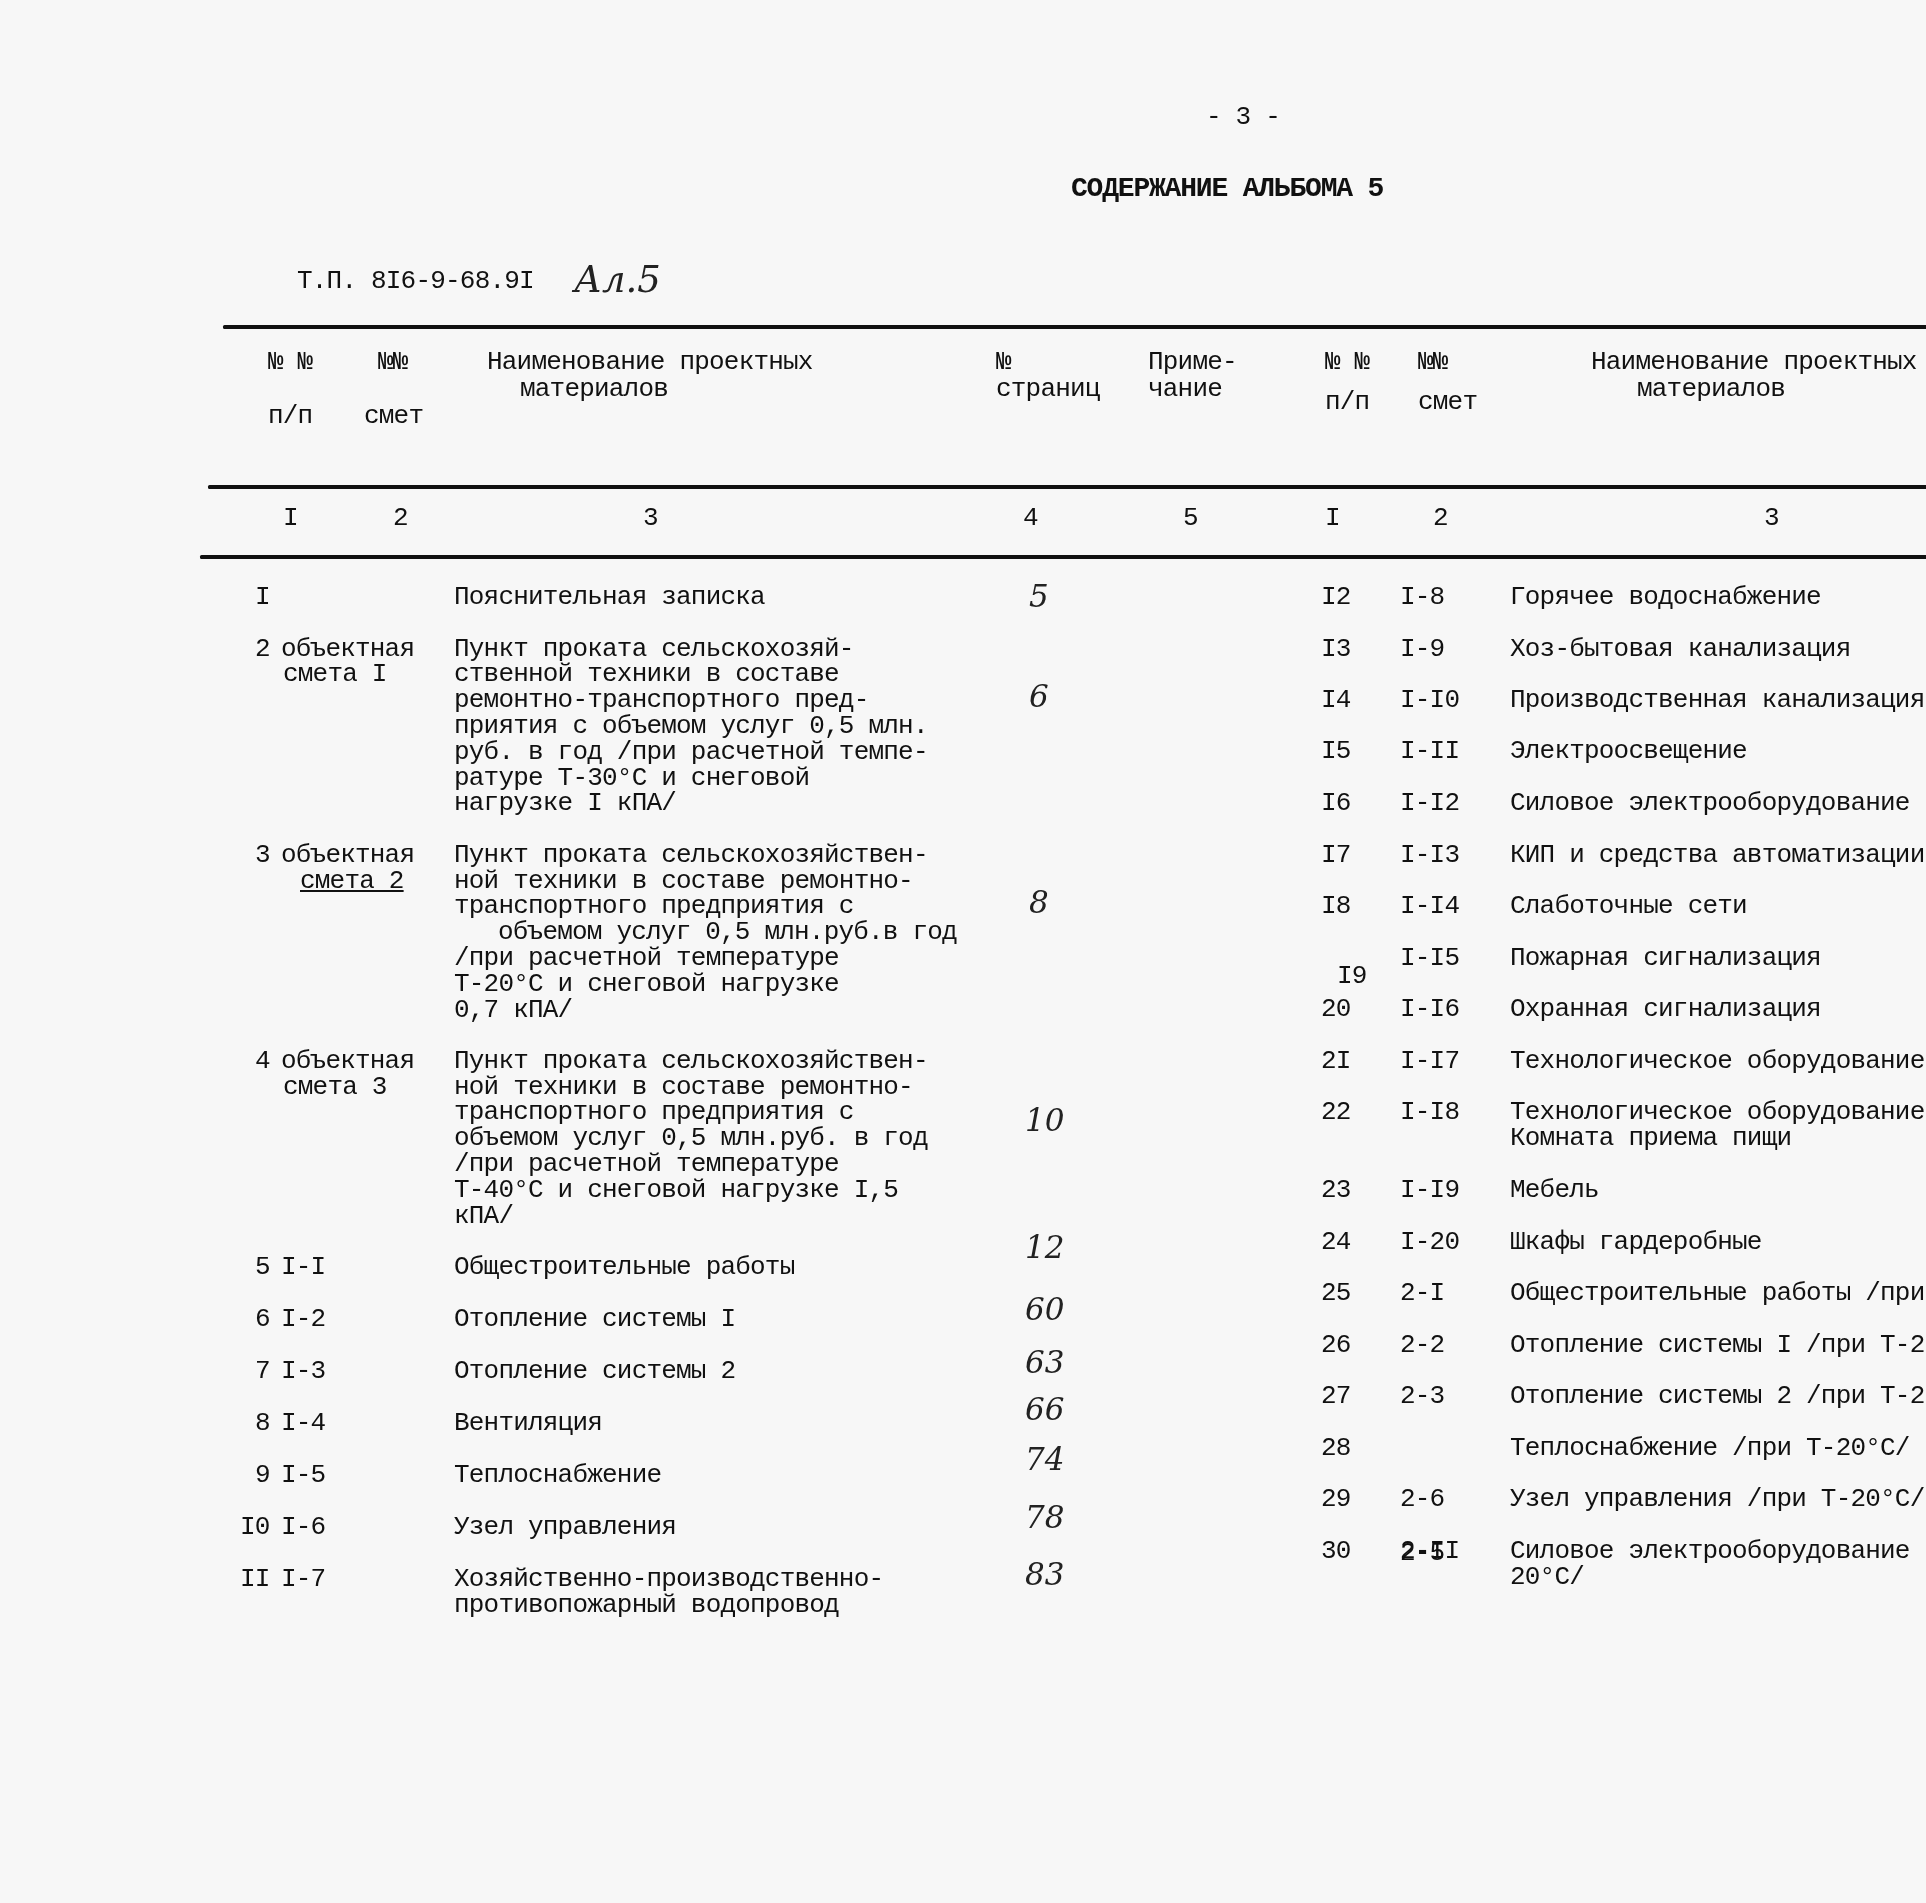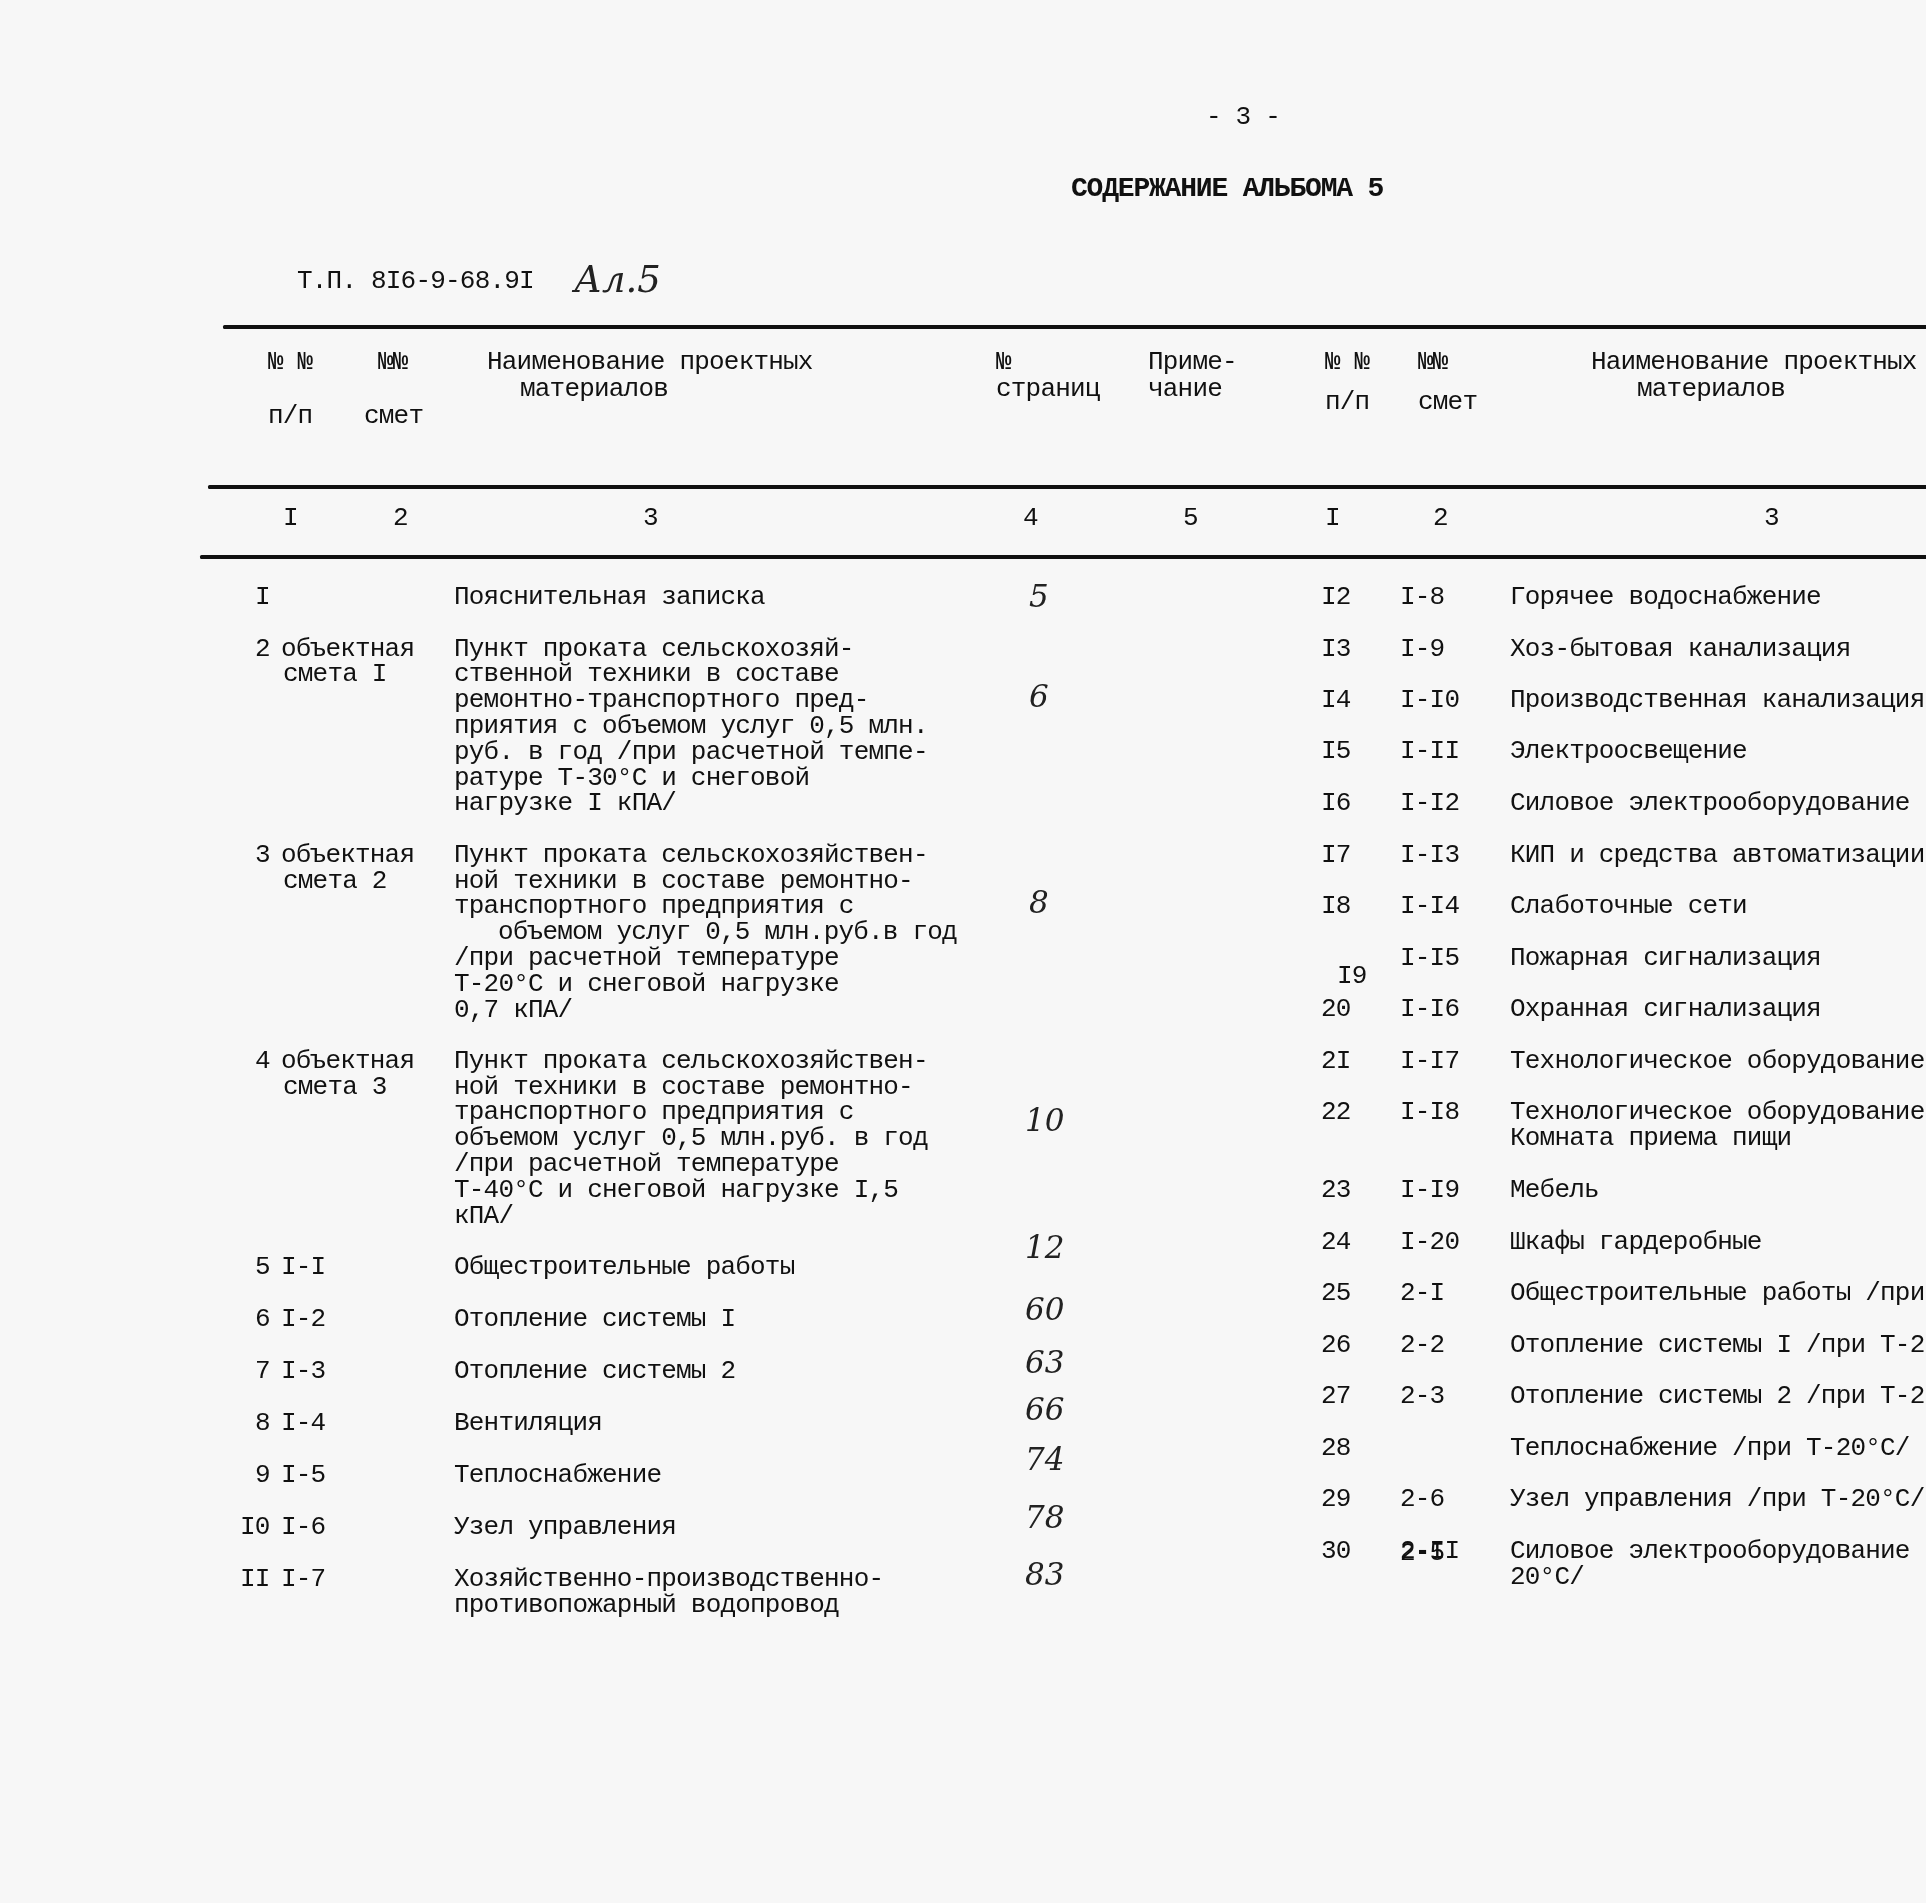--- a/index.html
+++ b/index.html
@@ -73,21 +73,21 @@
       <div class="abs tw" style="left:454px;top:687px;">ремонтно-транспортного пред-</div>
       <div class="abs tw" style="left:454px;top:713px;">приятия с объемом услуг 0,5 млн.</div>
       <div class="abs tw" style="left:454px;top:739px;">руб. в год /при расчетной темпе-</div>
       <div class="abs tw" style="left:454px;top:765px;">ратуре Т-30°С и снеговой</div>
       <div class="abs tw" style="left:454px;top:790px;">нагрузке I кПА/</div>
       <div class="abs hand" style="left:1029px;top:678px;">6</div>
     </div>
     <div>
       <div class="abs tw" style="left:255px;top:842px;">3</div>
       <div class="abs tw" style="left:281px;top:842px;">объектная</div>
-      <div class="abs tw" style="left:283px;top:868px;">смета 2</div>
+      <div class="abs tw" style="left:300px;top:868px;text-decoration:underline;">смета 2</div>
       <div class="abs tw" style="left:454px;top:842px;">Пункт проката сельскохозяйствен-</div>
       <div class="abs tw" style="left:454px;top:868px;">ной техники в составе ремонтно-</div>
       <div class="abs tw" style="left:454px;top:893px;">транспортного предприятия с</div>
       <div class="abs tw" style="left:454px;top:919px;margin-left:44px;">объемом услуг 0,5 млн.руб.в год</div>
       <div class="abs tw" style="left:454px;top:945px;">/при расчетной температуре</div>
       <div class="abs tw" style="left:454px;top:971px;">Т-20°С и снеговой нагрузке</div>
       <div class="abs tw" style="left:454px;top:997px;">0,7 кПА/</div>
       <div class="abs hand" style="left:1029px;top:884px;">8</div>
     </div>
     <div>

